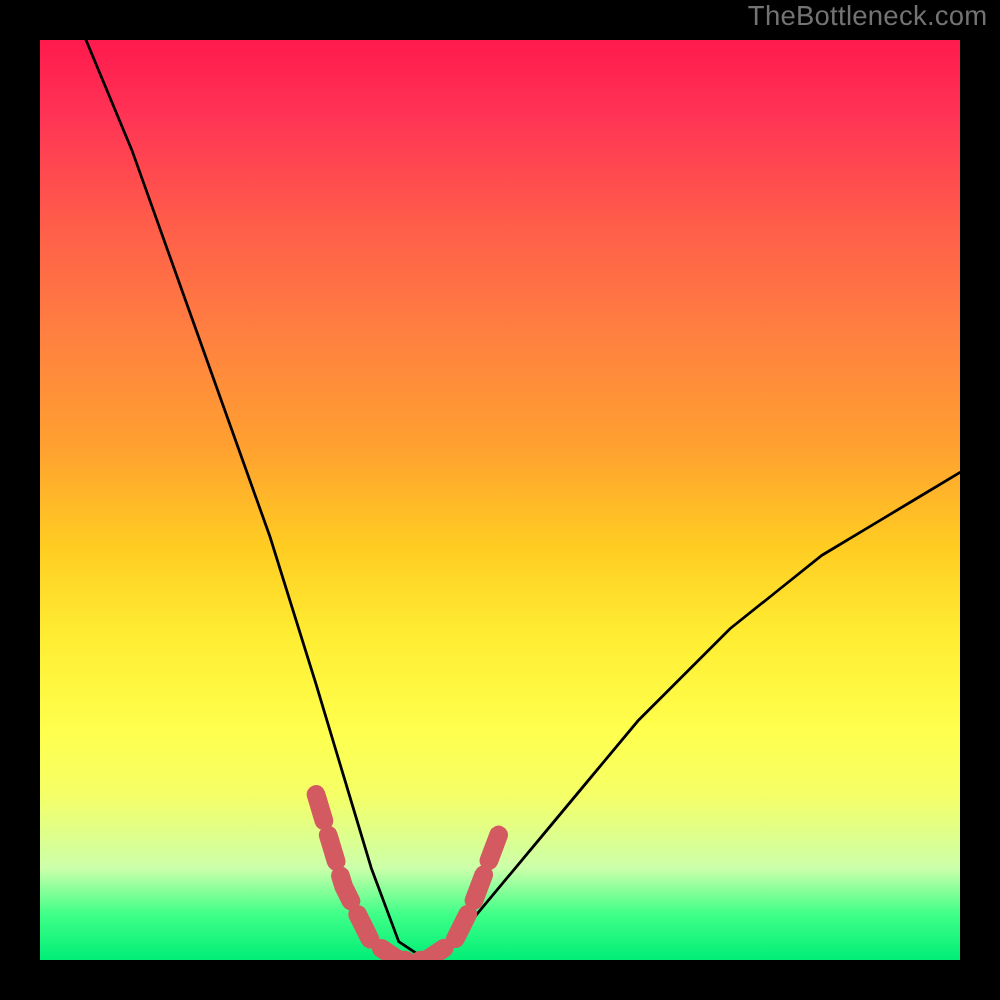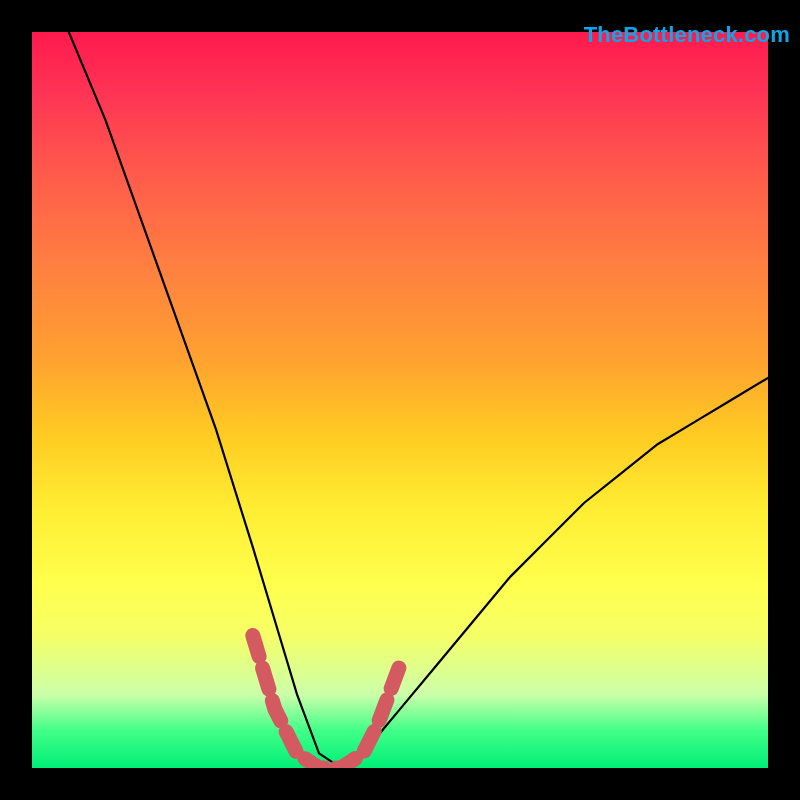--- a/index.html
+++ b/index.html
@@ -19,25 +19,25 @@
       #ffcc22 55%,
       #ffee33 65%,
       #ffff4d 75%,
       #f5ff66 82%,
       #ccffaa 90%,
       #40ff88 95%,
       #00ee77 100%);
   }
   .watermark {
     position: absolute;
-    top: 22px;
+    top: 0;
     right: 10px;
-    color: #0ea5e9;
+    color: #737373;
     font-size: 22px;
-    font-weight: 700;
+    font-weight: 400;
     letter-spacing: 0.2px;
     z-index: 20;
     pointer-events: none;
   }
   svg.curves {
     position: absolute;
     left: 0; top: 0;
     width: 100%; height: 100%;
     z-index: 10;
   }

